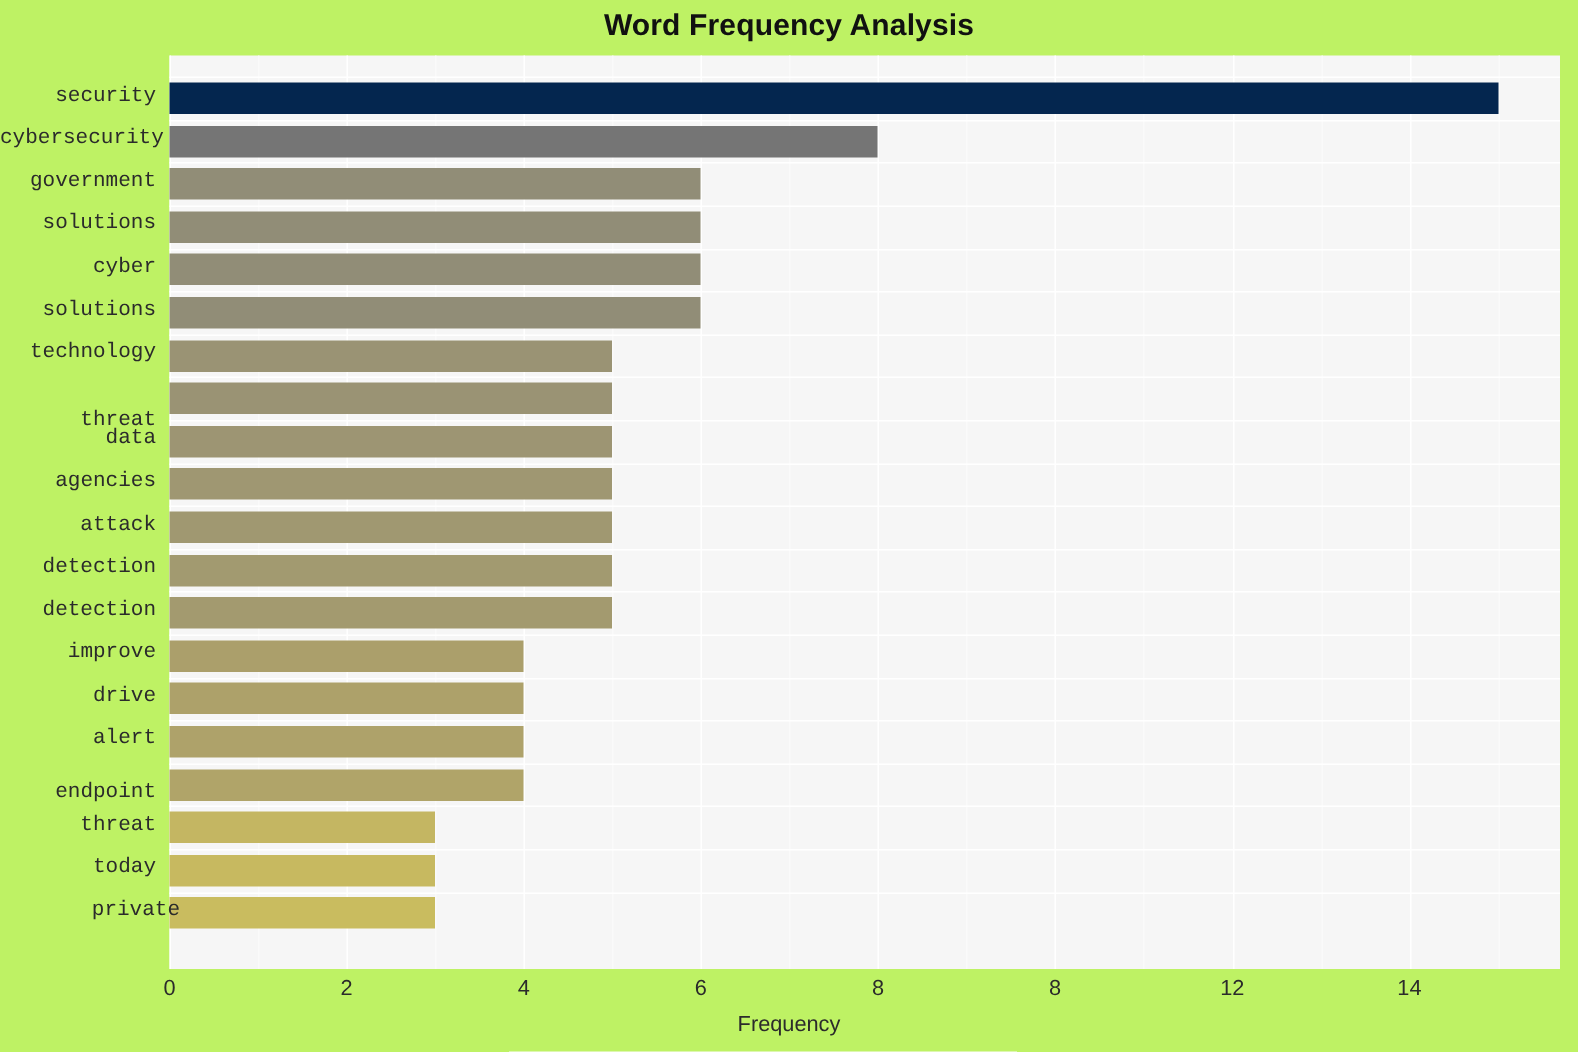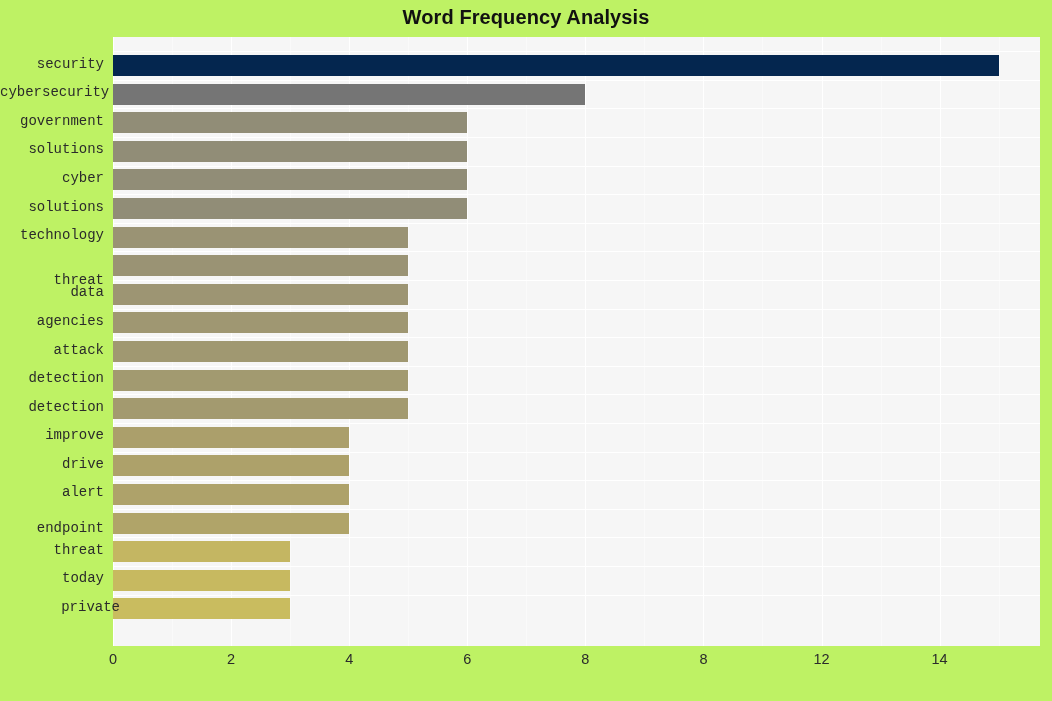--- a/index.html
+++ b/index.html
@@ -150,20 +150,21 @@
       <div class="gridline-h" style="top: 500px;"></div>
       <div class="bar" title="invest: 3" style="top: 504px; width: 177px; background: rgb(196, 182, 98);"></div>
       <div class="gridline-h" style="top: 529px;"></div>
       <div class="bar" title="today: 3" style="top: 533px; width: 177px; background: rgb(199, 185, 96);"></div>
       <div class="gridline-h" style="top: 558px;"></div>
       <div class="bar" title="private: 3" style="top: 561px; width: 177px; background: rgb(201, 188, 95);"></div>
     </div>
 
   <div id="overlay"></div>
 
+  <div id="xaxis-label">Frequency</div>
 
 <div class="ytick-label" style="left: 0px; top: 55.5915px;">security</div>
     <div class="ytick-label" style="left: 0px; top: 84.1831px;">cybersecurity</div>
     <div class="ytick-label" style="left: 0px; top: 112.775px;">government</div>
     <div class="ytick-label" style="left: 0px; top: 141.366px;">solutions</div>
     <div class="ytick-label" style="left: 0px; top: 169.958px;">cyber</div>
     <div class="ytick-label" style="left: 0px; top: 198.549px;">solutions</div>
     <div class="ytick-label" style="left: 0px; top: 227.141px;">technology</div>
     <div class="ytick-label" style="left: 0px; top: 272px;">threat</div>
     <div class="ytick-label" style="left: 0px; top: 284.324px;">data</div>

